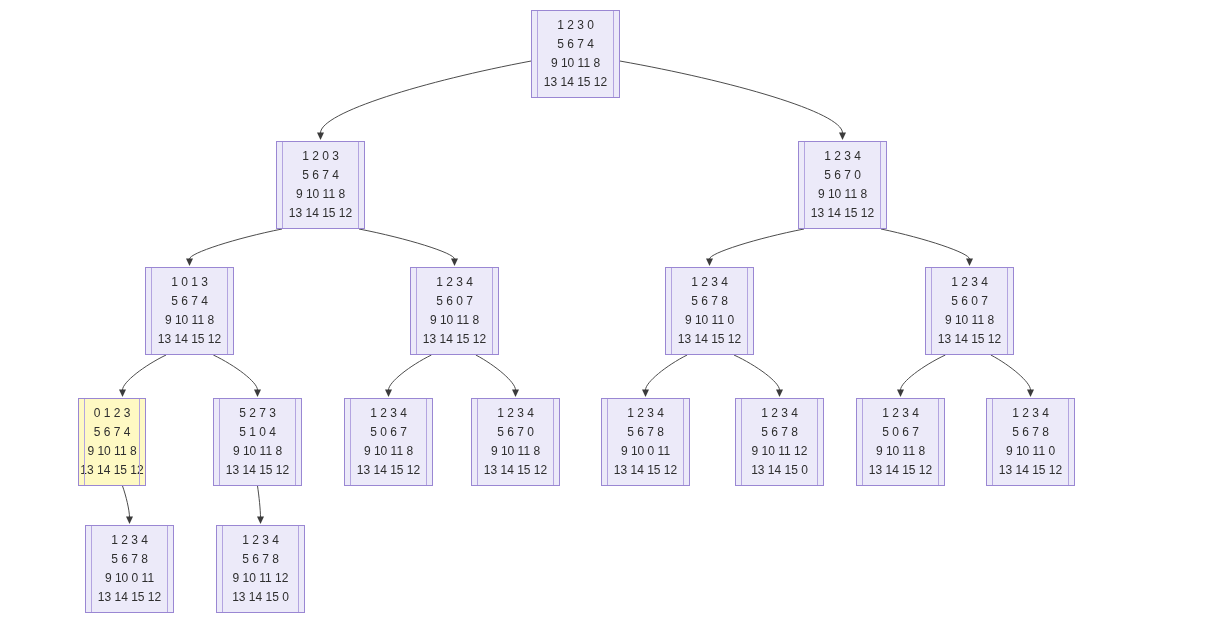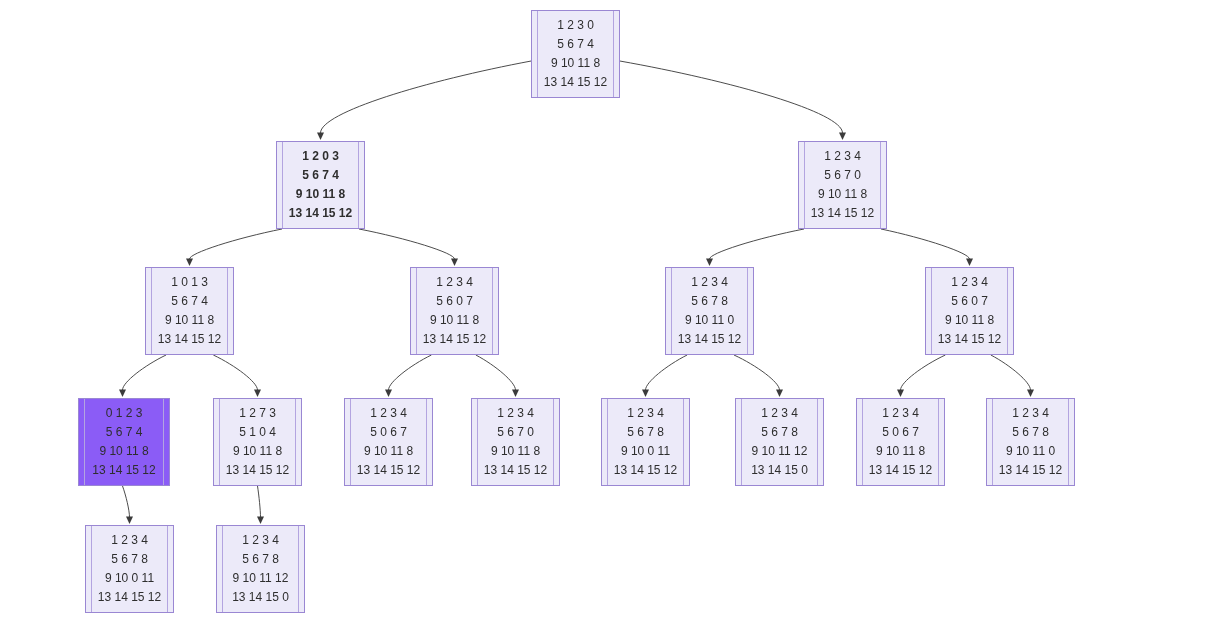--- a/index.html
+++ b/index.html
@@ -80,21 +80,21 @@
     </svg>
   <div class="nodes-layer" id="nodes">
       <div class="node" style="left: 531px; top: 10px; width: 89px; height: 88px; background: rgb(236, 234, 249); border-color: rgb(154, 135, 211); color: rgb(46, 46, 46);">
         <span class="vline vl" style="background: rgb(179, 164, 224);"></span>
         <span class="vline vr" style="background: rgb(179, 164, 224);"></span>
         <div class="row">1 2 3 0</div>
         <div class="row">5 6 7 4</div>
         <div class="row">9 10 11 8</div>
         <div class="row">13 14 15 12</div>
       </div>
-      <div class="node" style="left: 276px; top: 141px; width: 89px; height: 88px; background: rgb(236, 234, 249); border-color: rgb(154, 135, 211); color: rgb(46, 46, 46); font-weight: bold;">
+      <div class="node" style="left: 276px; top: 141px; width: 89px; height: 88px; background: rgb(236, 234, 249); border-color: rgb(154, 135, 211); color: rgb(46, 46, 46);">
         <span class="vline vl" style="background: rgb(179, 164, 224);"></span>
         <span class="vline vr" style="background: rgb(179, 164, 224);"></span>
         <div class="row">1 2 0 3</div>
         <div class="row">5 6 7 4</div>
         <div class="row">9 10 11 8</div>
         <div class="row">13 14 15 12</div>
       </div>
       <div class="node" style="left: 798px; top: 141px; width: 89px; height: 88px; background: rgb(236, 234, 249); border-color: rgb(154, 135, 211); color: rgb(46, 46, 46);">
         <span class="vline vl" style="background: rgb(179, 164, 224);"></span>
         <span class="vline vr" style="background: rgb(179, 164, 224);"></span>
@@ -128,32 +128,32 @@
         <div class="row">13 14 15 12</div>
       </div>
       <div class="node" style="left: 925px; top: 267px; width: 89px; height: 88px; background: rgb(236, 234, 249); border-color: rgb(154, 135, 211); color: rgb(46, 46, 46);">
         <span class="vline vl" style="background: rgb(179, 164, 224);"></span>
         <span class="vline vr" style="background: rgb(179, 164, 224);"></span>
         <div class="row">1 2 3 4</div>
         <div class="row">5 6 0 7</div>
         <div class="row">9 10 11 8</div>
         <div class="row">13 14 15 12</div>
       </div>
-      <div class="node" style="left: 78px; top: 398px; width: 92px; height: 88px; background: #8b5cf6; border-color: rgb(154, 135, 211); color: rgb(46, 46, 46);">
+      <div class="node" style="left: 78px; top: 398px; width: 68px; height: 88px; background: #fef9c3; border-color: rgb(154, 135, 211); color: rgb(46, 46, 46);">
         <span class="vline vl" style="background: rgb(179, 164, 224);"></span>
         <span class="vline vr" style="background: rgb(179, 164, 224);"></span>
         <div class="row">0 1 2 3</div>
         <div class="row">5 6 7 4</div>
         <div class="row">9 10 11 8</div>
         <div class="row">13 14 15 12</div>
       </div>
       <div class="node" style="left: 213px; top: 398px; width: 89px; height: 88px; background: rgb(236, 234, 249); border-color: rgb(154, 135, 211); color: rgb(46, 46, 46);">
         <span class="vline vl" style="background: rgb(179, 164, 224);"></span>
         <span class="vline vr" style="background: rgb(179, 164, 224);"></span>
-        <div class="row">1 2 7 3</div>
+        <div class="row">5 2 7 3</div>
         <div class="row">5 1 0 4</div>
         <div class="row">9 10 11 8</div>
         <div class="row">13 14 15 12</div>
       </div>
       <div class="node" style="left: 344px; top: 398px; width: 89px; height: 88px; background: rgb(236, 234, 249); border-color: rgb(154, 135, 211); color: rgb(46, 46, 46);">
         <span class="vline vl" style="background: rgb(179, 164, 224);"></span>
         <span class="vline vr" style="background: rgb(179, 164, 224);"></span>
         <div class="row">1 2 3 4</div>
         <div class="row">5 0 6 7</div>
         <div class="row">9 10 11 8</div>

